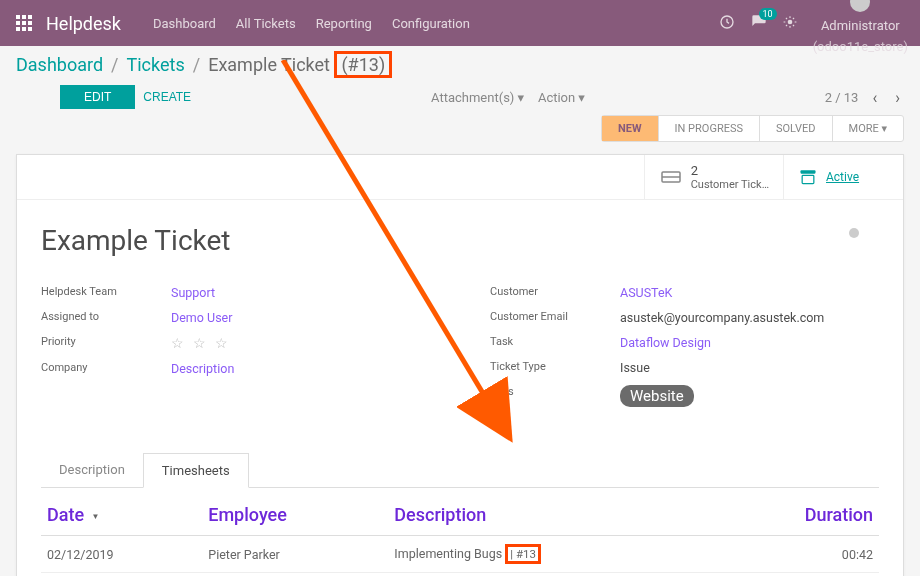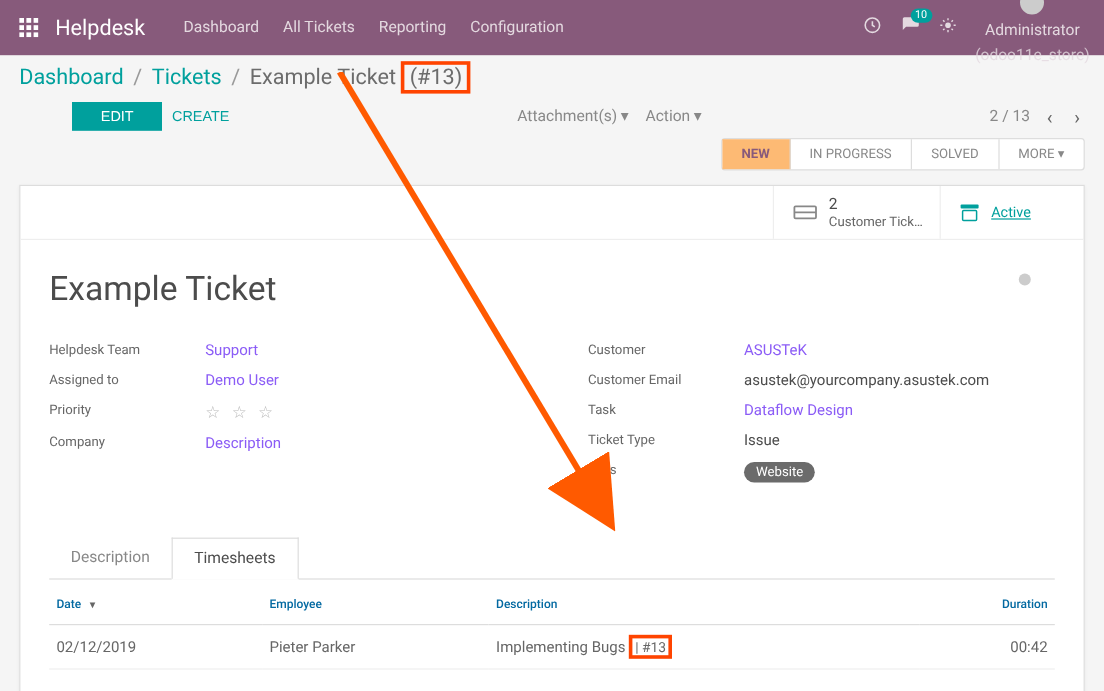--- a/index.html
+++ b/index.html
@@ -50,28 +50,28 @@
 
 .form-body { padding: 16px 24px 24px; position: relative; }
 .ticket-title { font-size: 28px; color: #4c4c4c; margin: 8px 0 28px; font-weight: 400; }
 .fields-grid { display: flex; gap: 60px; }
 .fields-col { flex: 1; }
 .field-row { display: flex; margin-bottom: 10px; }
 .field-label { min-width: 130px; color: #666; font-weight: 400; font-size: 11px; }
 .field-value { font-size: 12.5px; }
 .field-value a { color: #8b5cf6; cursor: pointer; }
 .stars { color: #bbb; font-size: 14px; letter-spacing: 3px; }
-.tag-pill { display: inline-block; background: #6b6b6b; color: #fff; font-size: 11px; padding: 2px 10px; border-radius: 10px; }
+.tag-pill { display: inline-block; background: #6b6b6b; color: #fff; font-size: 15px; padding: 2px 10px; border-radius: 10px; }
 
 .tabs { margin-top: 36px; border-bottom: 1px solid #ddd; display: flex; }
 .tab { padding: 9px 18px; color: #888; cursor: pointer; font-size: 13px; }
 .tab.active { border: 1px solid #ddd; border-bottom: 1px solid #fff; margin-bottom: -1px; background: #fff; color: #4c4c4c; }
 
 .ts-table { width: 100%; border-collapse: collapse; margin-top: 6px; }
-.ts-table th { text-align: left; font-weight: 500; font-size: 10px; color: #0369a1; padding: 10px 6px; border-bottom: 1px solid #ddd; }
+.ts-table th { text-align: left; font-weight: 500; font-size: 18px; color: #6d28d9; padding: 10px 6px; border-bottom: 1px solid #ddd; }
 .ts-table th:last-child, .ts-table td:last-child { text-align: right; }
 .ts-table td { padding: 8px 6px; font-size: 12.5px; color: #666; border-bottom: 1px solid #eee; }
 .mini-highlight { border: 3px solid #ff4400; padding: 0 2px; font-size: 11.5px; display: inline-block; }
 .caret-down::after { content: "▼"; font-size: 8px; color: #666; margin-left: 3px; vertical-align: middle; }
 
 .annot-arrow { position: absolute; top: 60px; left: 275px; width: 250px; height: 390px; pointer-events: none; z-index: 50; }
 </style>
 </head>
 <body>
 

